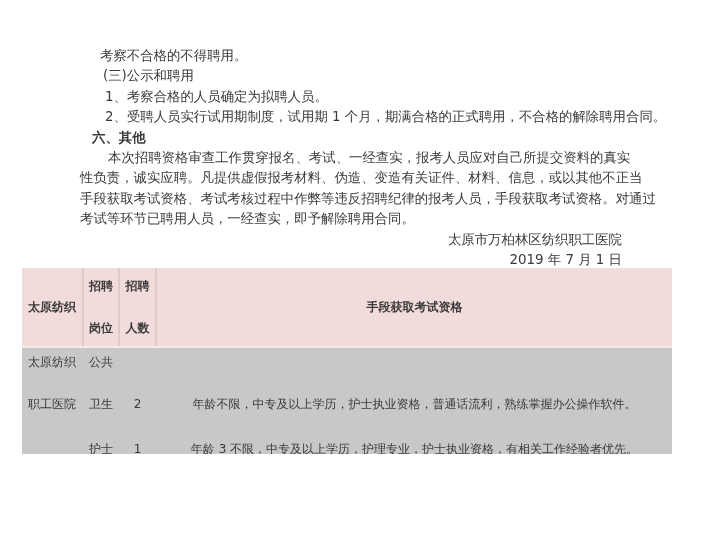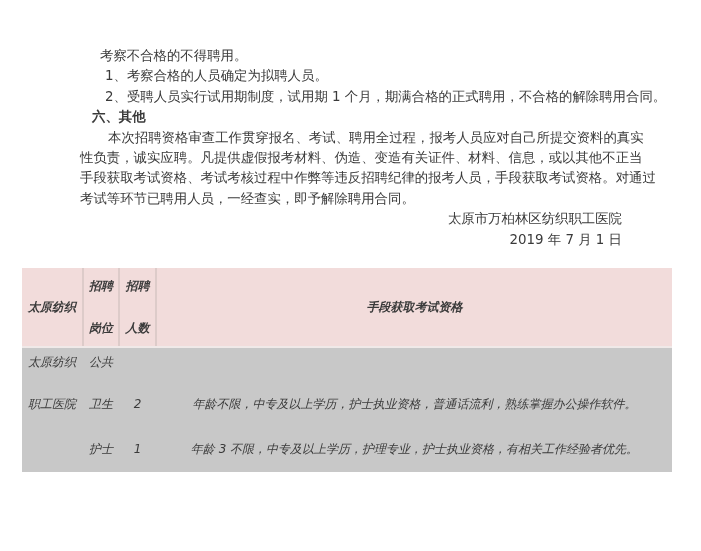--- a/index.html
+++ b/index.html
@@ -6,21 +6,21 @@
     --header-bg:#f2dcdb;
     --body-bg:#c8c8c8;
     --divider:#ddcbc9;
     --gap:#f0e9e8;
     --text:#3a3a3a;
   }
   html,body{margin:0;padding:0;background:#ffffff;}
   .page{
     position:relative;
     width:701px;
-    height:551px;
+    height:454px;
     background:#ffffff;
     overflow:hidden;
     font-family:"DejaVu Sans","Liberation Sans",sans-serif;
     color:var(--text);
   }
   
   .doc{
     position:absolute;
     left:80px;
     top:46px;
@@ -61,42 +61,42 @@
   .cell{
     box-sizing:border-box;
     display:flex;
     align-items:center;
     justify-content:center;
     text-align:center;
     white-space:pre-line;
     line-height:42px;
     overflow:visible;
     border-left:2px solid transparent;
-    font-style:italic;
   }
   .cell:first-child{border-left:none;}
   .thead .cell{border-left-color:var(--divider);}
   .thead .cell:first-child{border-left:none;}
   .c1{width:60px;}
   .c2{width:36px;}
   .c3{width:37px;}
   .c4{flex:1;}
   .nowrap{white-space:nowrap;}
 </style>
 </head>
 <body>
 
 <div class="page">
 
   <div class="doc">
     <div class="line i20">考察不合格的不得聘用。</div>
+    <div class="line i23">(三)公示和聘用</div>
     <div class="line i25">1、考察合格的人员确定为拟聘人员。</div>
     <div class="line i25">2、受聘人员实行试用期制度，试用期 1 个月，期满合格的正式聘用，不合格的解除聘用合同。</div>
     <div class="line i12 bold">六、其他</div>
-    <div class="line i28">本次招聘资格审查工作贯穿报名、考试、聘用全过程，报考人员应对自己所提交资料的真实</div>
+    <div class="line i28">本次招聘资格审查工作贯穿报名、考试、一经查实，报考人员应对自己所提交资料的真实</div>
     <div class="line">性负责，诚实应聘。凡提供虚假报考材料、伪造、变造有关证件、材料、信息，或以其他不正当</div>
     <div class="line">手段获取考试资格、考试考核过程中作弊等违反招聘纪律的报考人员，手段获取考试资格。对通过</div>
     <div class="line">考试等环节已聘用人员，一经查实，即予解除聘用合同。</div>
     <div class="line right">太原市万柏林区纺织职工医院</div>
     <div class="line right">2019 年 7 月 1 日</div>
   </div>
 
   <div class="rtable">
     <div class="thead">
       <div class="cell c1 nowrap">太原纺织</div>

